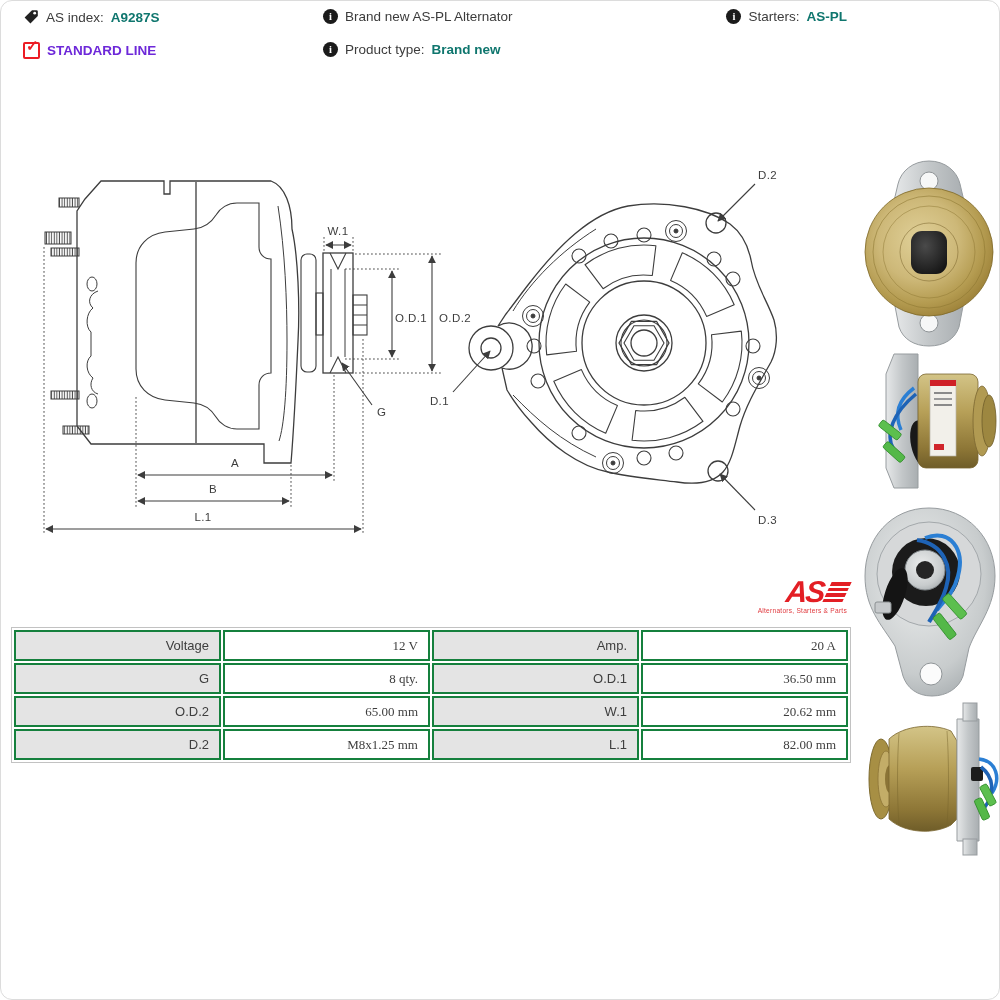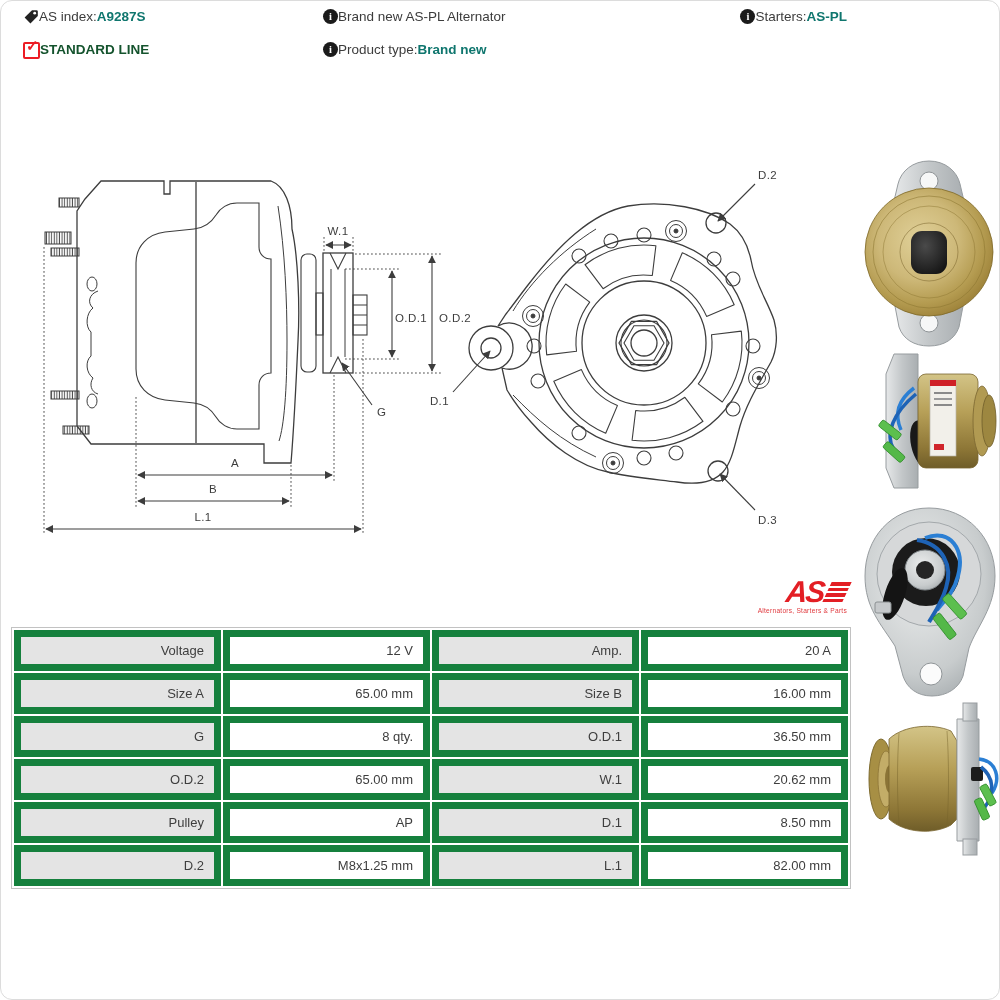--- a/index.html
+++ b/index.html
@@ -3,43 +3,43 @@
 <meta charset="utf-8">
 <style>
   html,body{margin:0;padding:0;background:#fff;}
   .page{position:relative;width:1000px;height:1000px;background:#fff;
         border:1px solid #dcdcdc;border-radius:12px;box-sizing:border-box;overflow:hidden;
         font-family:"Liberation Sans",sans-serif;color:#3c3c3c;}
   svg text{font-family:"Liberation Sans",sans-serif;fill:#3d3d3d;}
   .dims{font-size:11.5px;letter-spacing:.4px;}
   
   .infobar{position:absolute;left:0;top:548;width:860px;height:70px;font-size:13.5px;}
-  .inforow{position:absolute;display:flex;align-items:flex-start;white-space:nowrap;}
+  .inforow{position:absolute;display:flex;align-items:center;gap:7px;white-space:nowrap;}
   .b{font-weight:bold;color:#0f766e;}
-  .red{color:#14532d;font-weight:bold;}
+  .red{color:#6d28d9;font-weight:bold;}
   .info-icon{display:inline-flex;width:15px;height:15px;border-radius:50%;background:#1b1b1b;
              color:#fff;font-size:10.5px;font-weight:bold;align-items:center;justify-content:center;
              font-family:"Liberation Serif",serif;flex:0 0 auto;}
   .chk{position:relative;width:13px;height:13px;border:2px solid #ec1c24;border-radius:2px;flex:0 0 auto;}
   .chk:after{content:"✓";position:absolute;left:1px;top:-7px;font-size:15px;font-weight:bold;color:#ec1c24;}
   
   .logo{position:absolute;left:700px;top:578px;width:146px;text-align:right;}
   .logo .mark{display:inline-flex;align-items:flex-end;gap:3px;}
   .logo .as{font-style:italic;font-weight:bold;font-size:30px;line-height:26px;color:#e31e24;
             letter-spacing:-2px;transform:skewX(-6deg);}
   .logo .bars{display:inline-flex;flex-direction:column;gap:2px;transform:skewX(-25deg);margin-bottom:3px;}
   .logo .bars i{display:block;width:20px;height:3.5px;background:#e31e24;}
   .logo .tag{font-size:6.6px;color:#e0393e;letter-spacing:.25px;margin-top:1px;}
   
   .spec-wrap{position:absolute;left:10px;top:626px;width:838px;border:1px solid #c2c2c2;background:#fff;}
   table.spec{width:100%;border-collapse:separate;border-spacing:2px;table-layout:fixed;}
-  table.spec td{height:27px;border:7px solid #15803d;font-size:13px;color:#3e3e3e;
+  table.spec td{height:27px;border:2px solid #15803d;font-size:13px;color:#3e3e3e;
                 text-align:right;padding:0 10px 0 4px;vertical-align:middle;overflow:hidden;}
   td.lbl{background:#e4e4e4;}
-  td.val{background:#ffffff;}
+  td.val{background:#ffffff;font-family:Liberation Serif, serif;}
   
   .ph{position:absolute;}
 </style>
 </head>
 <body>
 
 <div class="page">
 
   <svg class="ph" style="left:0;top:148px" width="860" height="406" viewBox="0 148 860 406">
     <defs>
@@ -252,42 +252,30 @@
   <div class="spec-wrap">
     <table class="spec">
       <tbody>
           <tr>
         <td class="lbl">Voltage</td>
         <td class="val">12 V</td>
         <td class="lbl">Amp.</td>
         <td class="val">20 A</td>
       </tr>
       <tr>
-        <td class="lbl">Size A</td>
-        <td class="val">65.00 mm</td>
-        <td class="lbl">Size B</td>
-        <td class="val">16.00 mm</td>
-      </tr>
-      <tr>
         <td class="lbl">G</td>
         <td class="val">8 qty.</td>
         <td class="lbl">O.D.1</td>
         <td class="val">36.50 mm</td>
       </tr>
       <tr>
         <td class="lbl">O.D.2</td>
         <td class="val">65.00 mm</td>
         <td class="lbl">W.1</td>
         <td class="val">20.62 mm</td>
-      </tr>
-      <tr>
-        <td class="lbl">Pulley</td>
-        <td class="val">AP</td>
-        <td class="lbl">D.1</td>
-        <td class="val">8.50 mm</td>
       </tr>
       <tr>
         <td class="lbl">D.2</td>
         <td class="val">M8x1.25 mm</td>
         <td class="lbl">L.1</td>
         <td class="val">82.00 mm</td>
       </tr>
     </tbody>
       </table>
   </div>

